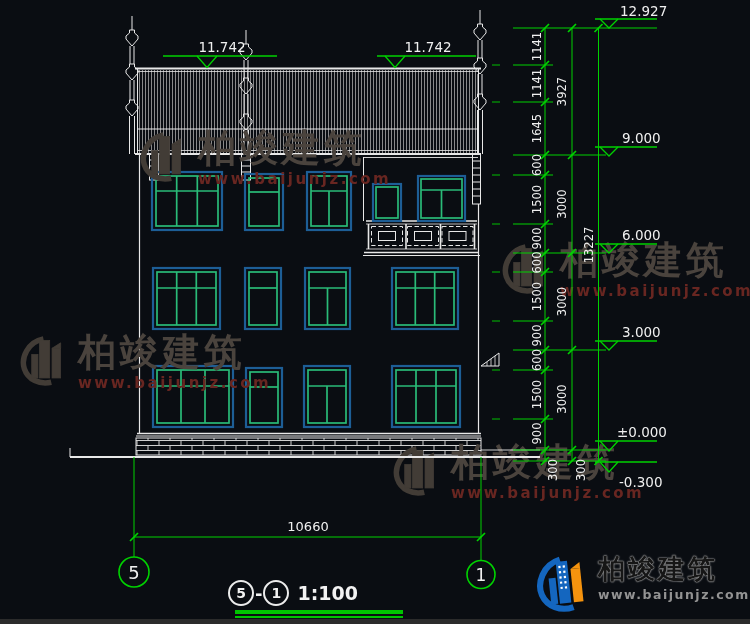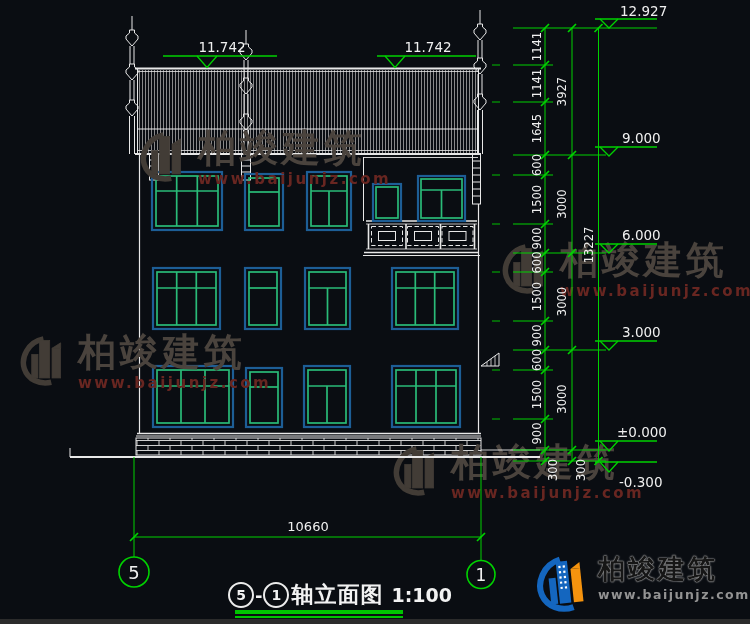--- a/index.html
+++ b/index.html
@@ -323,21 +323,20 @@
     </g>
     <text x="308" y="531" text-anchor="middle" font-size="13">10660</text>
     <text x="134" y="578.5" text-anchor="middle" font-size="18">5</text>
     <text x="481" y="580.5" text-anchor="middle" font-size="17">1</text>
   </svg>
 
   <div class="title-block">
     <span class="axis-bubble">5</span>
     <span class="title-dash">-</span>
     <span class="axis-bubble">1</span>
-    <span class="title-name">轴立面图</span>
     <span class="title-scale">1:100</span>
   </div>
   <div class="title-underline-1"></div>
   <div class="title-underline-2"></div>
 
   <div class="logo">
     <svg width="56" height="60" viewBox="0 0 64 68">
       <g transform="rotate(-6 32 34)">
         <path d="M30 7 C10 11 1 31 5.5 45 C10 59 25 66 40 62.5" fill="none" stroke="#1466bf" stroke-width="7"></path>
         <rect x="25" y="9" width="13" height="48" fill="#1466bf"></rect>

